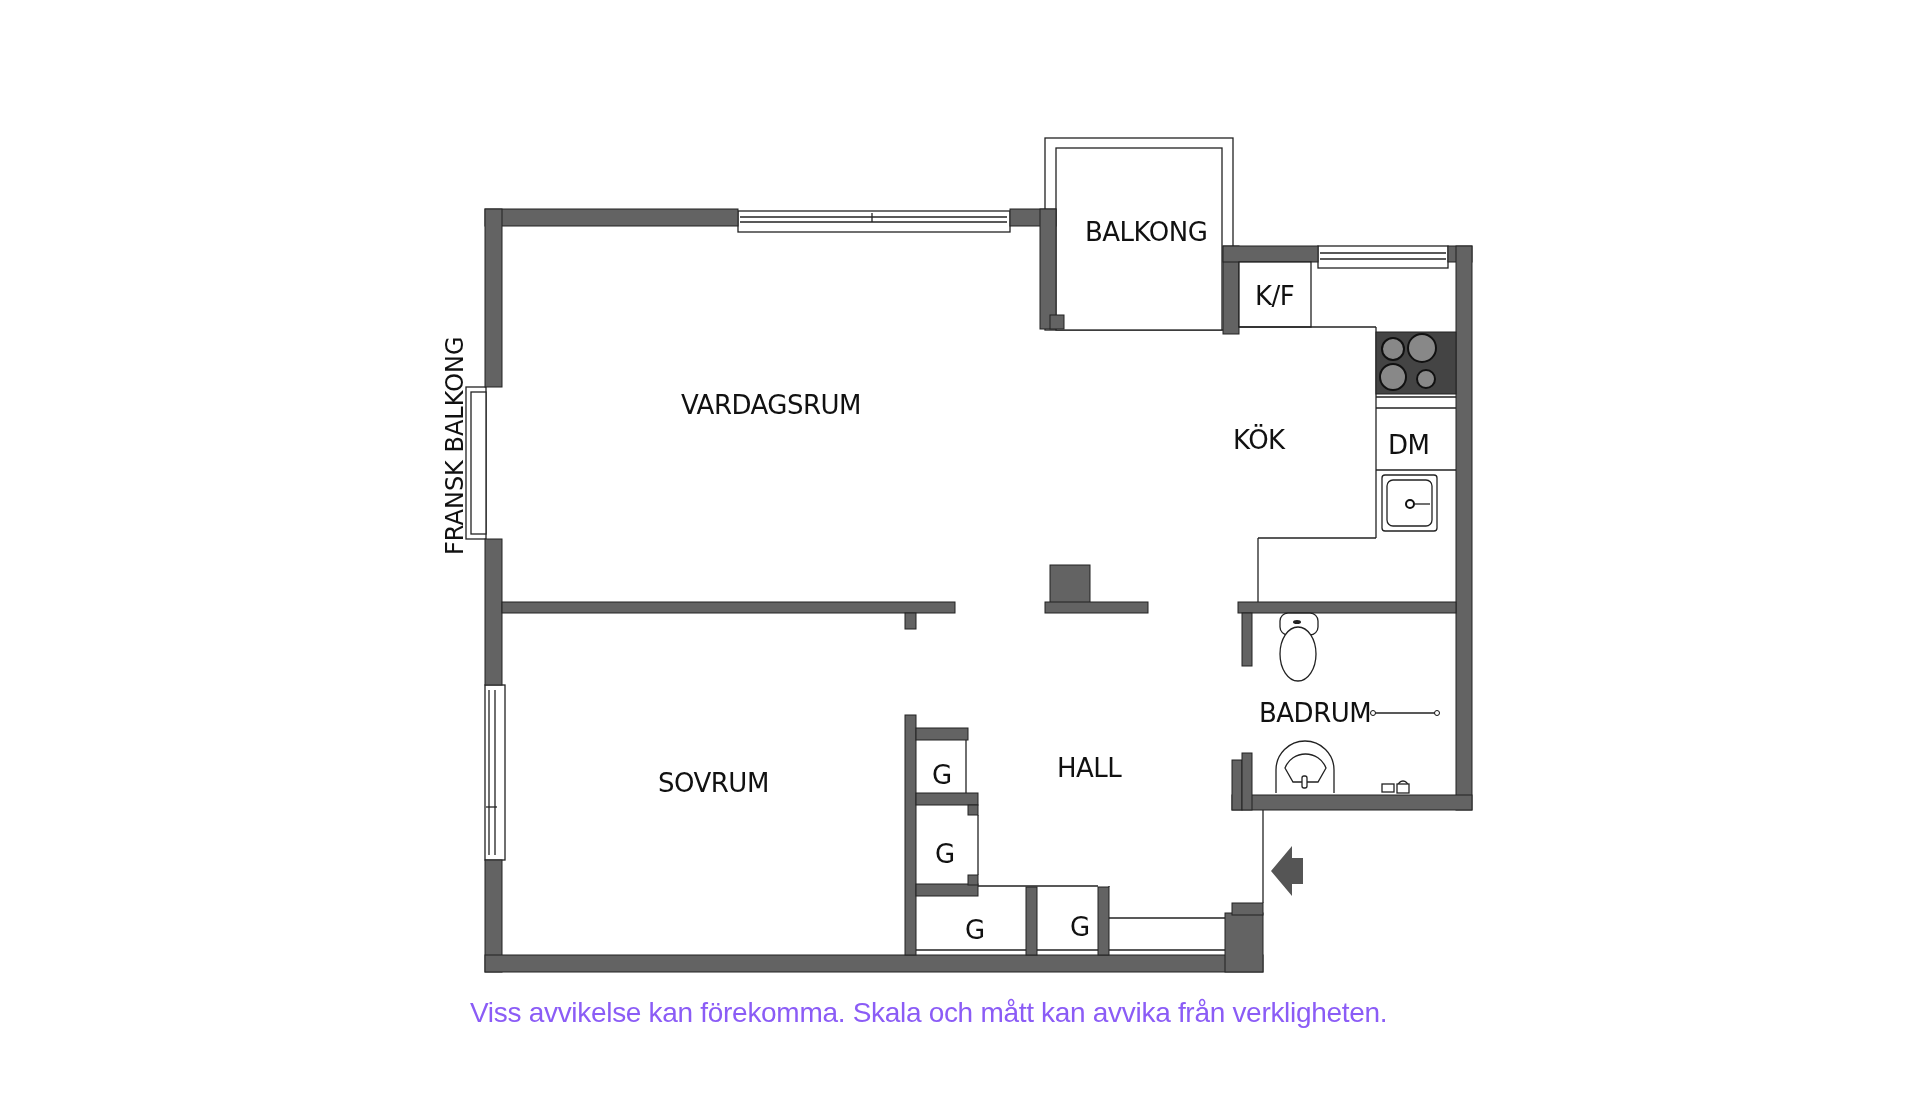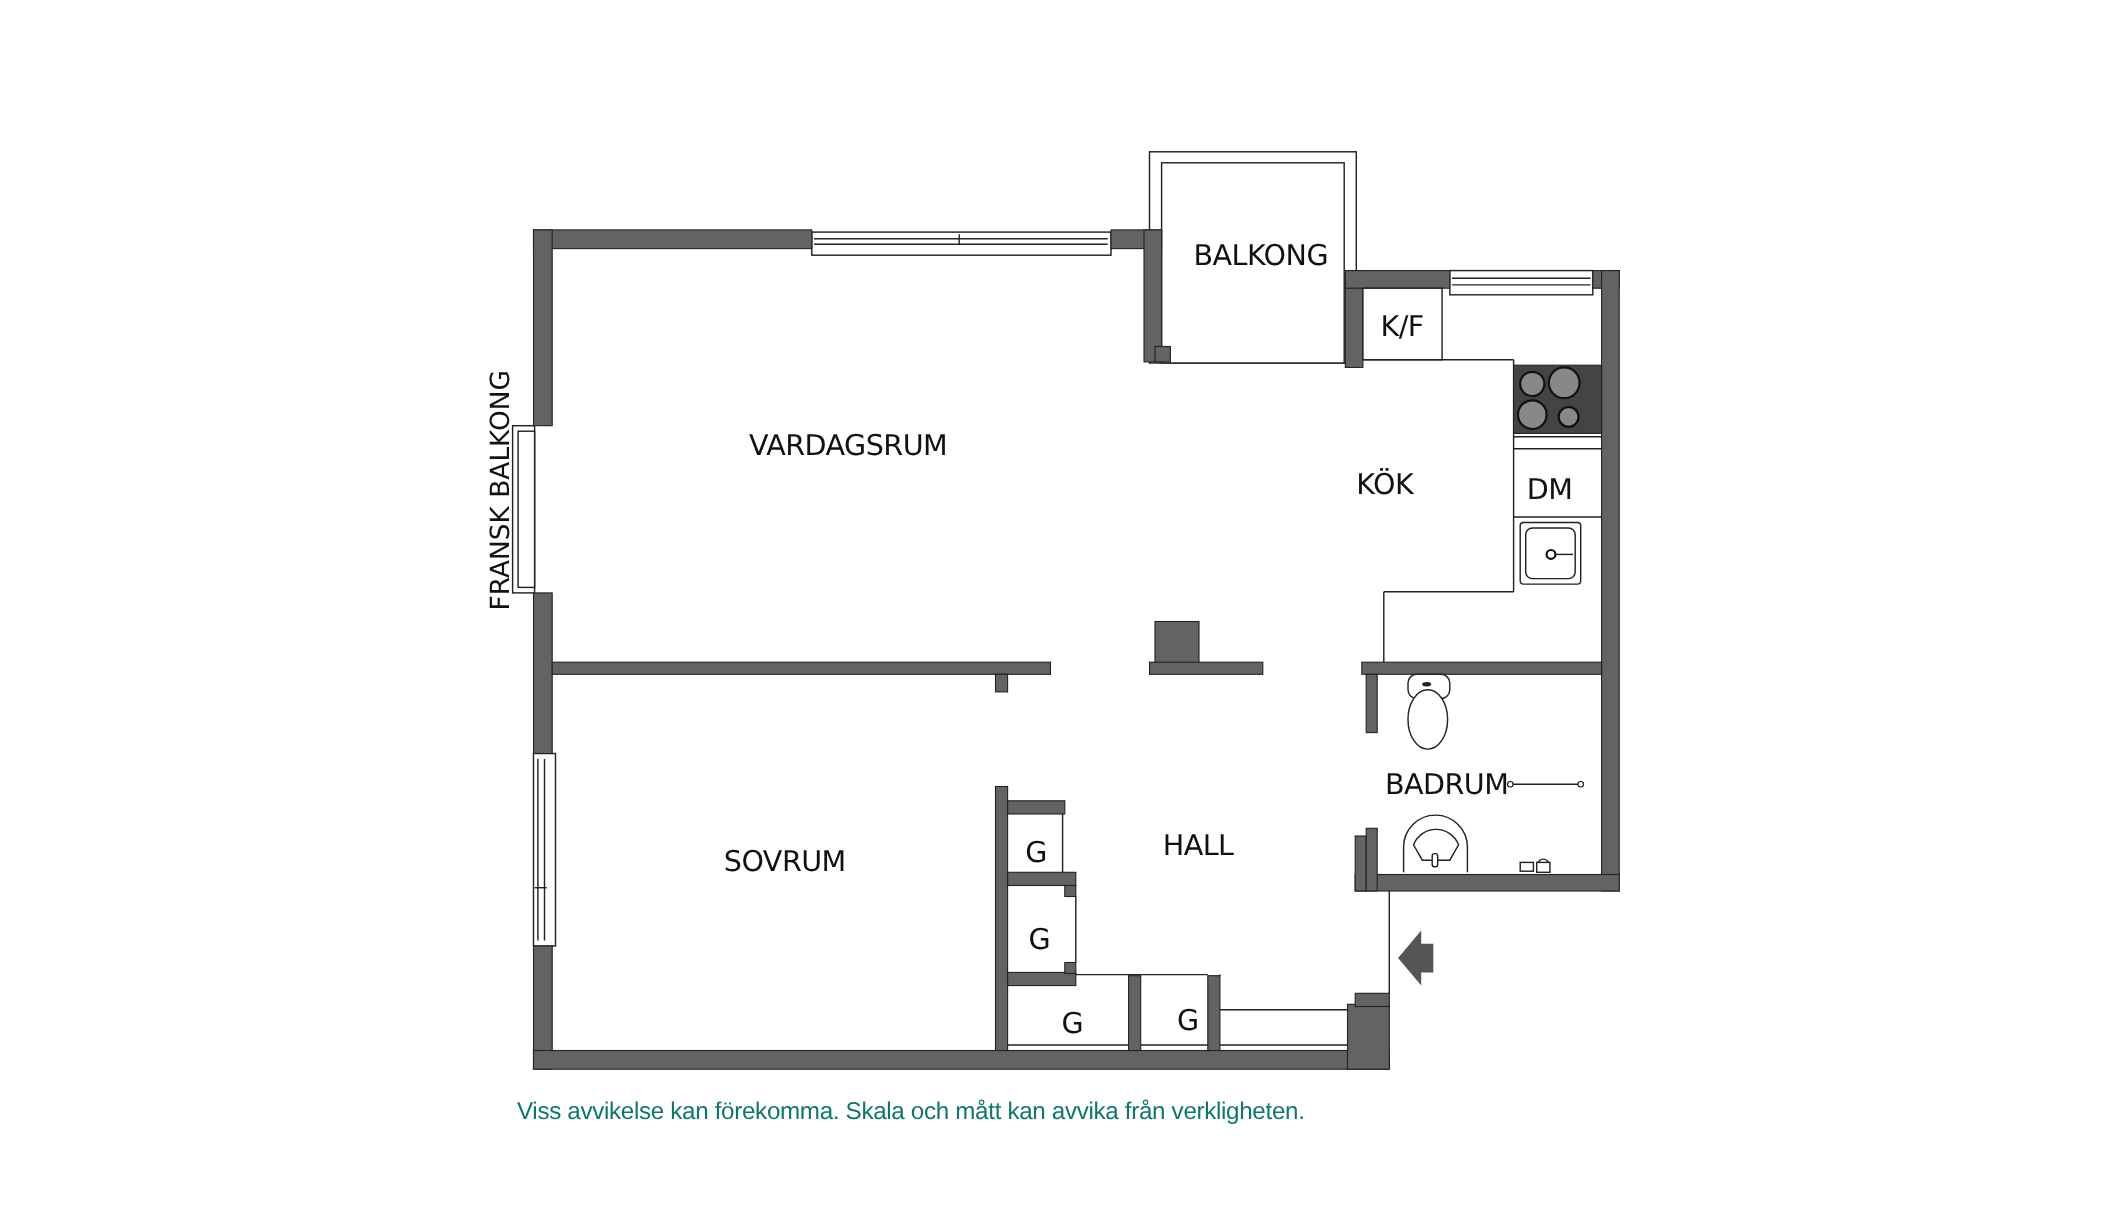--- a/index.html
+++ b/index.html
@@ -4,21 +4,21 @@
 <style>
   html, body { margin:0; padding:0; background:#ffffff; }
   body { width:1920px; height:1095px; position:relative; overflow:hidden;
          font-family:"Liberation Sans", sans-serif; }
   #plan { position:absolute; left:0; top:0; width:1920px; height:1095px; }
   .wall { fill:#636363; stroke:#222; stroke-width:1; }
   .thin { fill:#fff; stroke:#222; stroke-width:1.3; }
   .line { fill:none; stroke:#222; stroke-width:1.3; }
   .lbl { font-family:"DejaVu Sans", sans-serif; font-size:26px; fill:#111; font-weight:normal; letter-spacing:-0.5px; }
   .lbl-sm { font-family:"DejaVu Sans", sans-serif; font-size:24px; fill:#111; }
-  .footer { position:absolute; left:470px; top:997px; font-size:22px; color:#0f766e;
+  .footer { position:absolute; left:470px; top:997px; font-size:28px; color:#8b5cf6;
             font-family:"Liberation Sans", sans-serif; letter-spacing:-0.3px; }
 </style>
 </head>
 <body>
 
 <svg id="plan" viewBox="0 0 1920 1095" xmlns="http://www.w3.org/2000/svg">
 
   <g>
     <rect class="thin" x="1045" y="138" width="188" height="192"></rect>
     <rect class="thin" x="1056" y="148" width="166" height="182"></rect>

